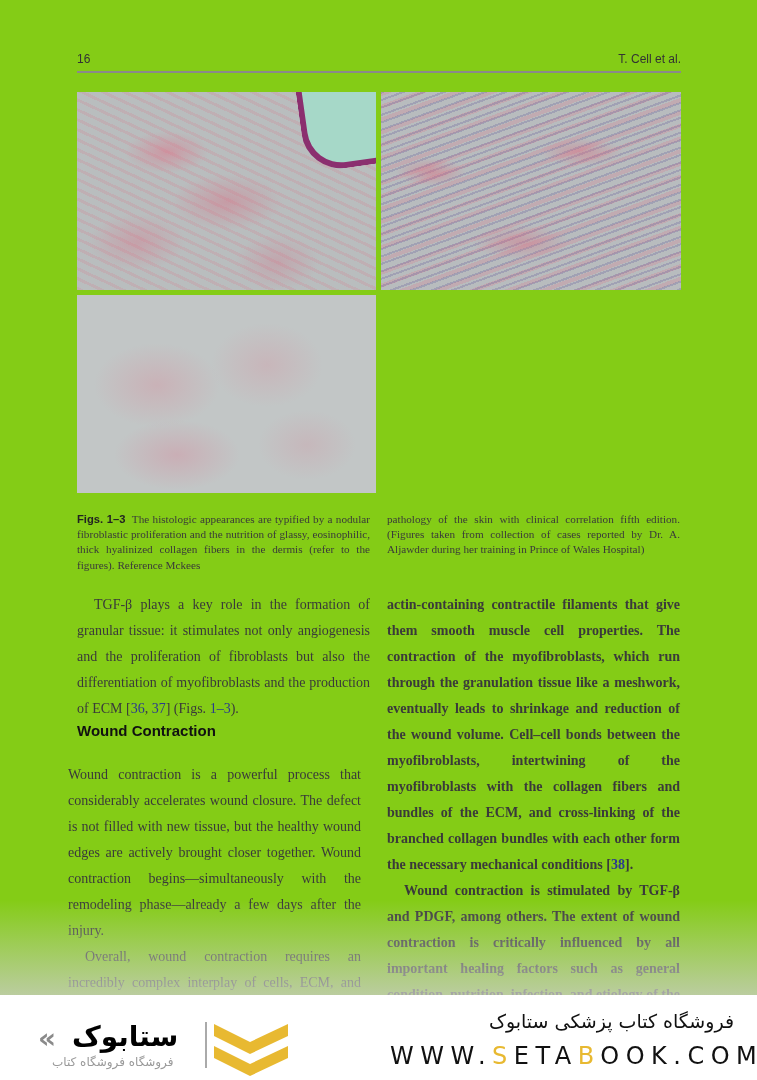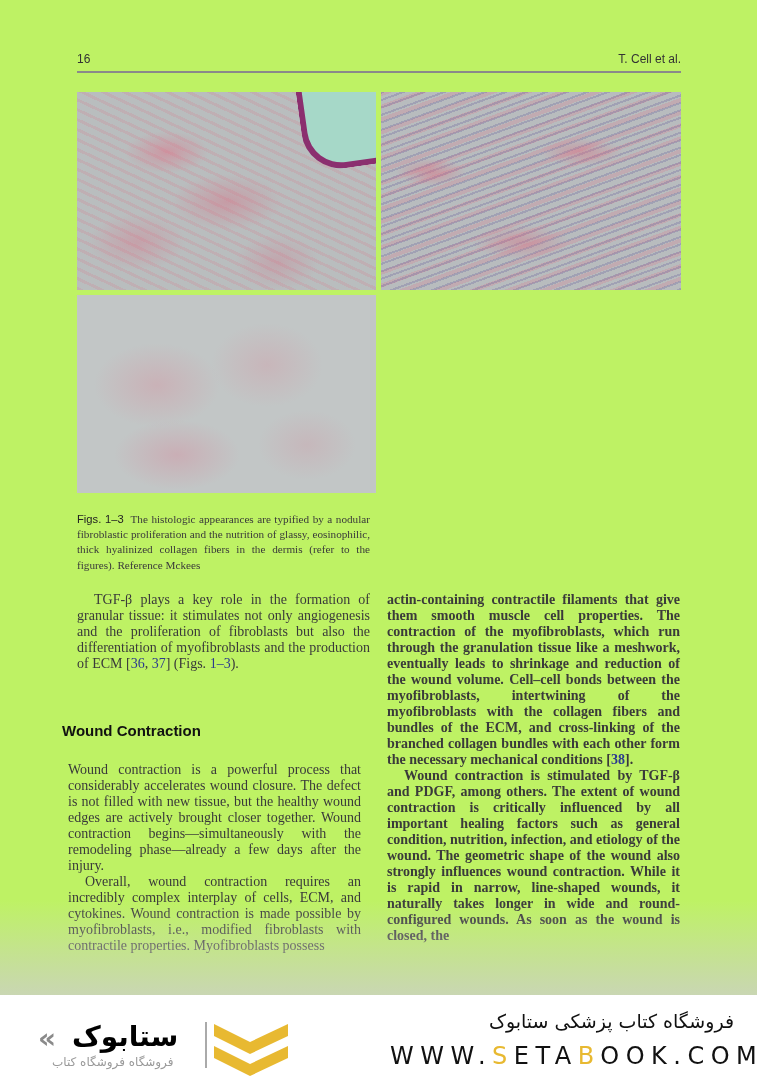--- a/index.html
+++ b/index.html
@@ -2,21 +2,21 @@
 <html><head>
 <meta charset="utf-8">
 <style>
   html, body { margin: 0; padding: 0; }
   body {
     width: 757px; height: 1080px; position: relative; overflow: hidden;
     background: #ffffff;
     font-family: "Liberation Serif", "DejaVu Serif", serif;
     color: #3a3a3a;
   }
-  .page { position: absolute; left: 0; top: 0; width: 757px; height: 1000px; background: #bef264; }
+  .page { position: absolute; left: 0; top: 0; width: 757px; height: 1000px; background: #84cc16; }
   .running-head {
     position: absolute; left: 77px; top: 52px; width: 604px; height: 18px;
     font-family: "Liberation Sans", "DejaVu Sans", sans-serif; font-size: 12px; color: #333;
   }
   .running-head .pg { position: absolute; left: 0; top: 0; }
   .running-head .auth { position: absolute; right: 0; top: 0; }
   .head-rule { position: absolute; left: 77px; top: 71px; width: 604px; height: 2px; background: #8a8a8a; }
 
   .figure { position: absolute; overflow: hidden; }
   .fig1 { left: 77px; top: 92px; width: 299px; height: 198px;
@@ -43,27 +43,27 @@
       radial-gradient(ellipse 90px 60px at 80px 90px, rgba(215,140,155,.35), transparent 70%),
       radial-gradient(ellipse 80px 60px at 190px 70px, rgba(215,140,155,.28), transparent 70%),
       radial-gradient(ellipse 90px 50px at 100px 160px, rgba(215,130,150,.35), transparent 70%),
       radial-gradient(ellipse 70px 50px at 230px 150px, rgba(210,140,155,.25), transparent 70%),
       #c2c6c6; }
 
   .caption { position: absolute; top: 512px; width: 293px; font-size: 11.2px; line-height: 15.2px;
     text-align: justify; color: #3a3a3a; }
   .caption.left { left: 77px; }
   .caption.right { left: 387px; }
-  .caption .fig-label { font-family: "Liberation Sans", "DejaVu Sans", sans-serif; font-weight: normal; color: #222; }
+  .caption .fig-label { font-family: "Liberation Sans", "DejaVu Sans", sans-serif; font-weight: bold; color: #222; }
 
-  .col { position: absolute; width: 293px; font-size: 14px; line-height: 16px; text-align: justify; color: #3a3a3a; }
+  .col { position: absolute; width: 293px; font-size: 14px; line-height: 26px; text-align: justify; color: #3a3a3a; }
   .col p { margin: 0; }
   .col p.indent { text-indent: 17px; }
   .col-left-a { left: 77px; top: 592px; }
-  .section-heading { position: absolute; left: 62px; top: 722px;
+  .section-heading { position: absolute; left: 77px; top: 722px;
     font-family: "Liberation Sans", "DejaVu Sans", sans-serif; font-weight: bold; font-size: 15px; color: #111; }
   .col-left-b { left: 68px; top: 762px; }
   .col-right { left: 387px; top: 592px; font-weight: bold; }
   .ref { color: #2b3a8f; }
 
   .fade { position: absolute; left: 0; top: 900px; width: 757px; height: 100px;
     background: linear-gradient(to bottom, rgba(255,255,255,0), rgba(205,205,205,.75) 95%, rgba(205,205,205,.0));
     pointer-events: none; }
   .banner { position: absolute; left: 0; top: 995px; width: 757px; height: 85px; background: #fff; }
   .logo-mark { position: absolute; left: 212px; top: 1020px; width: 78px; height: 60px; }
@@ -93,20 +93,23 @@
   <div class="figure fig1">
     <div class="epidermis"></div>
   </div>
   <div class="figure fig2"></div>
   <div class="figure fig3"></div>
 
   <div class="caption left">
     <span class="fig-label">Figs. 1–3</span>&nbsp;
     <span>The histologic appearances are typified by a nodular fibroblastic proliferation and the nutrition of glassy, eosinophilic, thick hyalinized collagen fibers in the dermis (refer to the figures). Reference Mckees</span>
   </div>
+  <div class="caption right">
+    <span>pathology of the skin with clinical correlation fifth edition. (Figures taken from collection of cases reported by Dr. A. Aljawder during her training in Prince of Wales Hospital)</span>
+  </div>
 
   <div class="col col-left-a">
     <p class="indent"><span>TGF-β plays a key role in the formation of granular tissue: it stimulates not only angiogenesis and the proliferation of fibroblasts but also the differentiation of myofibroblasts and the production of ECM [</span><a class="ref">36</a><span>, </span><a class="ref">37</a><span>] (Figs. </span><a class="ref">1–3</a><span>).</span></p>
   </div>
 
   <div class="section-heading">Wound Contraction</div>
 
   <div class="col col-left-b">
     <p>Wound contraction is a powerful process that considerably accelerates wound closure. The defect is not filled with new tissue, but the healthy wound edges are actively brought closer together. Wound contraction begins—simultaneously with the remodeling phase—already a few days after the injury.</p>
     <p class="indent">Overall, wound contraction requires an incredibly complex interplay of cells, ECM, and cytokines. Wound contraction is made possible by myofibroblasts, i.e., modified fibroblasts with contractile properties. Myofibroblasts possess</p>

